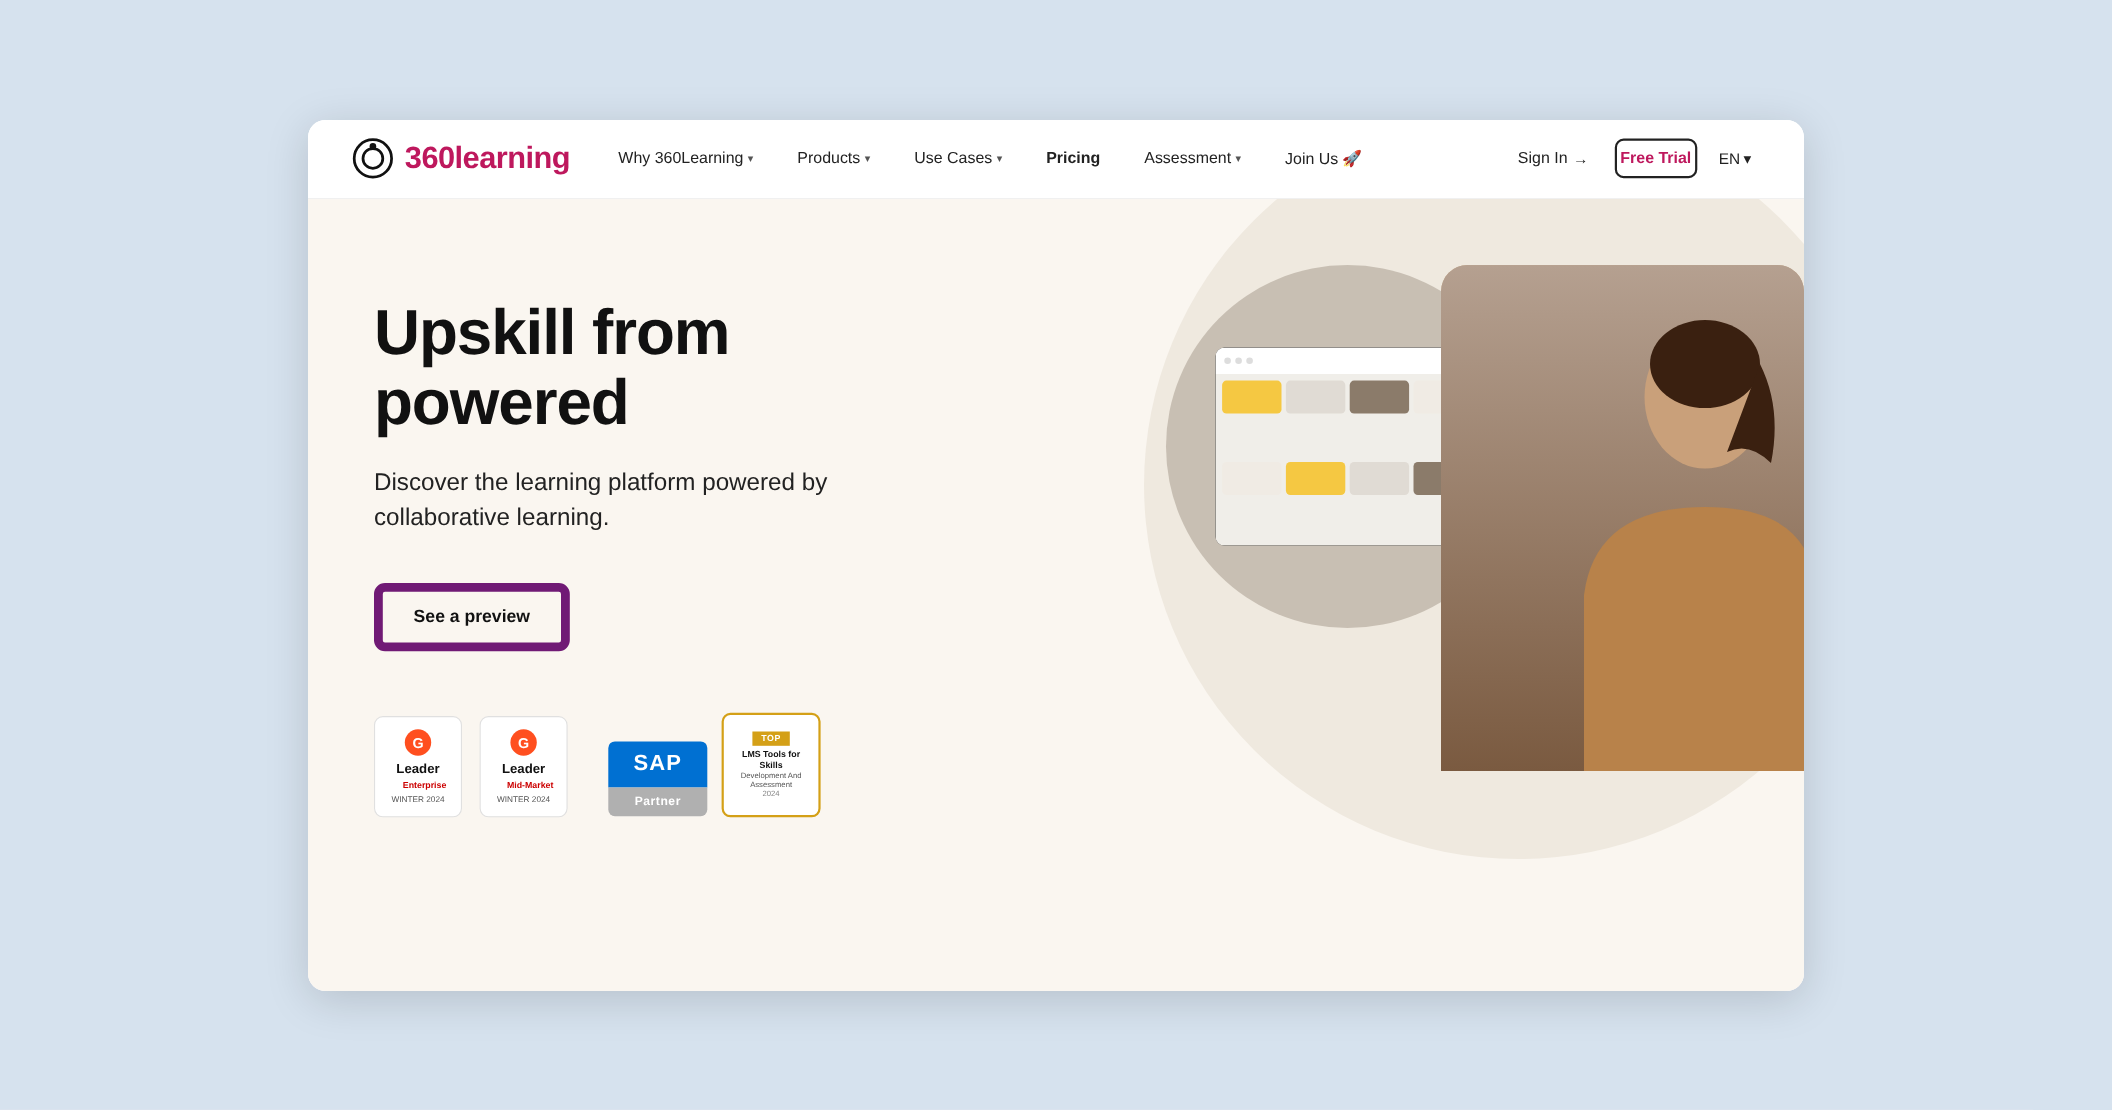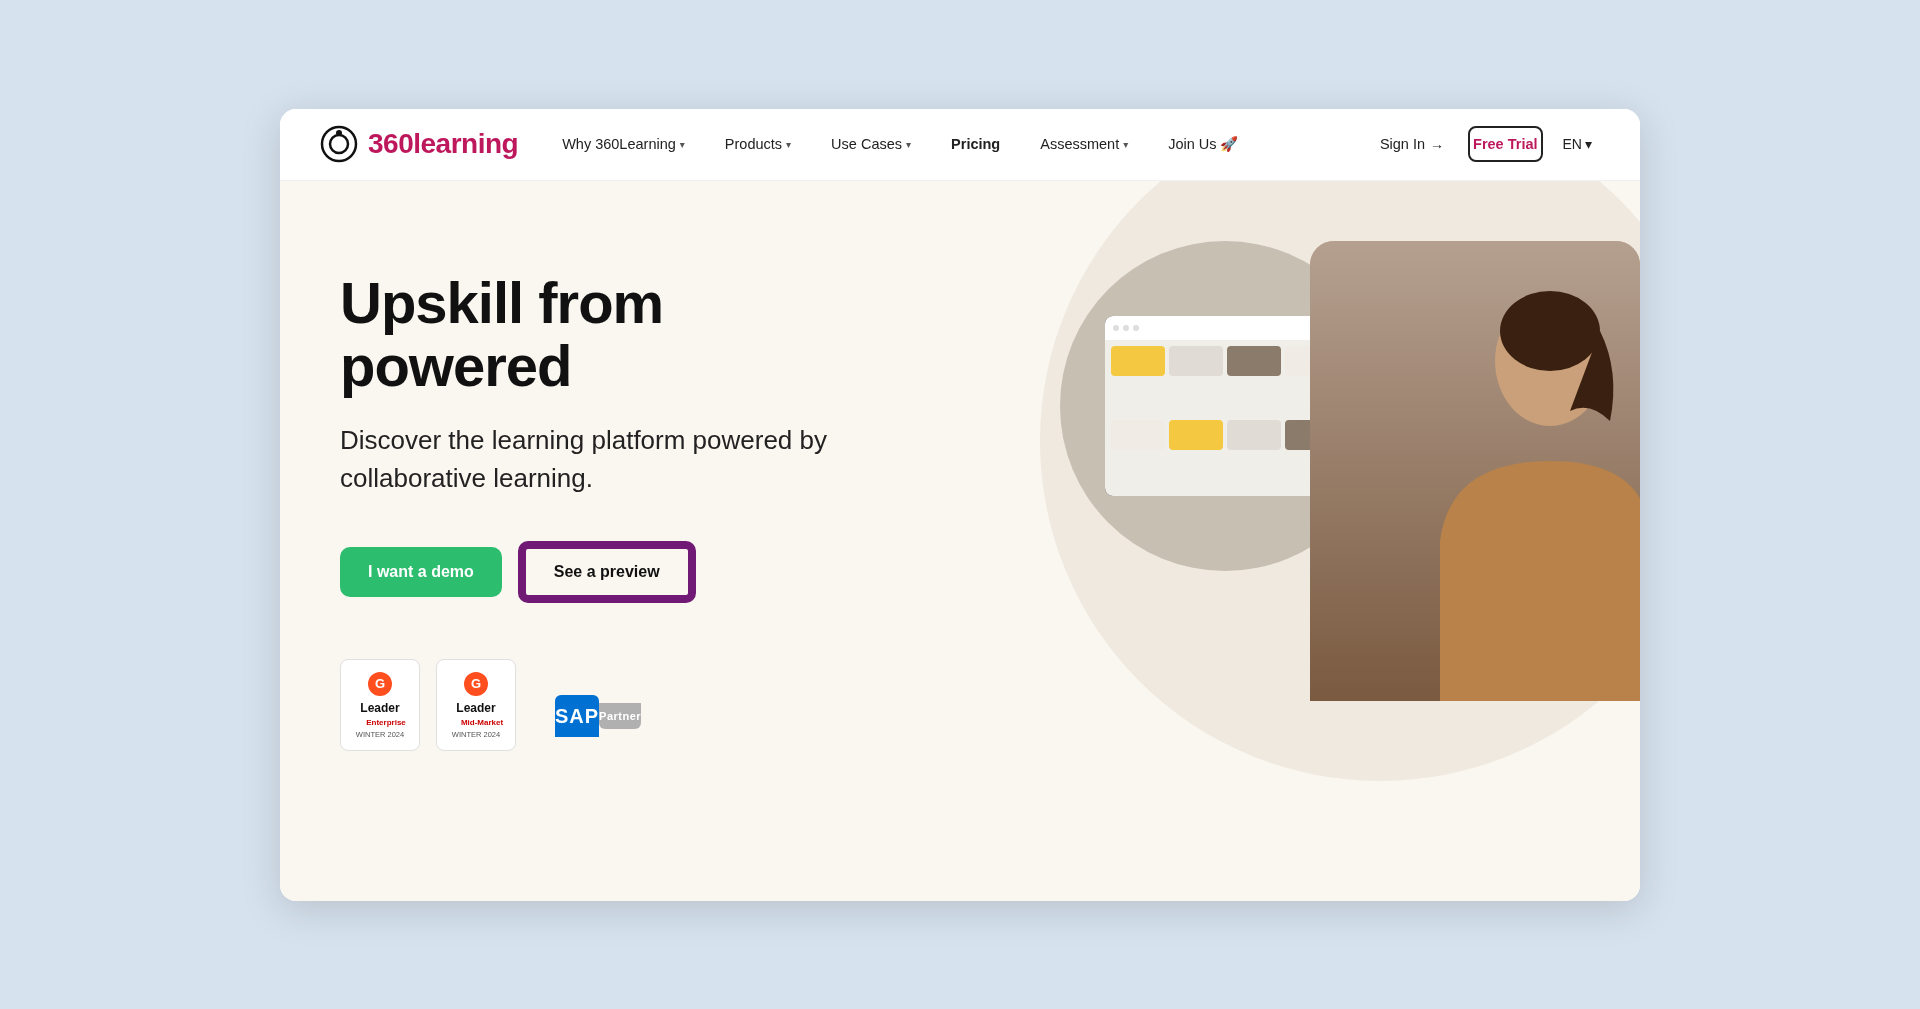--- a/index.html
+++ b/index.html
@@ -157,21 +157,21 @@
     .hero-title {
       font-size: 58px;
       font-weight: 800;
       color: #111;
       line-height: 1.1;
       margin-bottom: 24px;
       letter-spacing: -1px;
     }
 
     .hero-subtitle {
-      font-size: 26px;
+      font-size: 22px;
       font-weight: 400;
       color: #222;
       line-height: 1.45;
       margin-bottom: 44px;
       max-width: 500px;
     }
 
     .hero-buttons {
       display: flex;
       gap: 16px;
@@ -256,21 +256,21 @@
       font-size: 7.5px;
       color: #555;
       text-align: center;
     }
 
     
     .sap-badge {
       width: 108px;
       height: 70px;
       display: flex;
-      flex-direction: row;
+      flex-direction: column;
       align-items: center;
       justify-content: center;
       gap: 0;
       position: relative;
       padding-left: 24px;
     }
 
     .sap-blue-bar {
       background: #0070d2;
       width: 90px;
@@ -496,21 +496,20 @@
     </div>
   </nav>
 
   <section class="hero">
 
     <div class="hero-left">
       <h1 class="hero-title">Upskill from powered</h1>
       <p class="hero-subtitle">Discover the learning platform powered by collaborative learning.</p>
 
       <div class="hero-buttons">
-        <button class="demo-btn">I want a demo</button>
         <button class="preview-btn">See a preview</button>
       </div>
 
       <div class="badges">
 
         <div class="g2-badge">
           <div class="g2-logo">G</div>
           <div class="g2-leader">Leader</div>
           <div class="g2-category">Enterprise</div>
           <div class="g2-season">WINTER 2024</div>
@@ -525,20 +524,26 @@
 
         <div class="sap-badge">
           <div class="sap-blue-bar">
             <span class="sap-text-big">SAP</span>
           </div>
           <div class="sap-gray-bar">
             <span class="sap-partner-text">Partner</span>
           </div>
         </div>
 
+        <div class="lms-badge">
+          <div class="lms-ribbon-top">TOP</div>
+          <div class="lms-main-text">LMS Tools for Skills</div>
+          <div class="lms-sub-text">Development And Assessment</div>
+          <div class="lms-year">2024</div>
+        </div>
 
       </div>
     </div>
 
     <div class="hero-right">
 
       <div class="circle-img-1">
         <div class="monitor-sim">
           <div class="monitor-bar">
             <div class="monitor-dot"></div>

